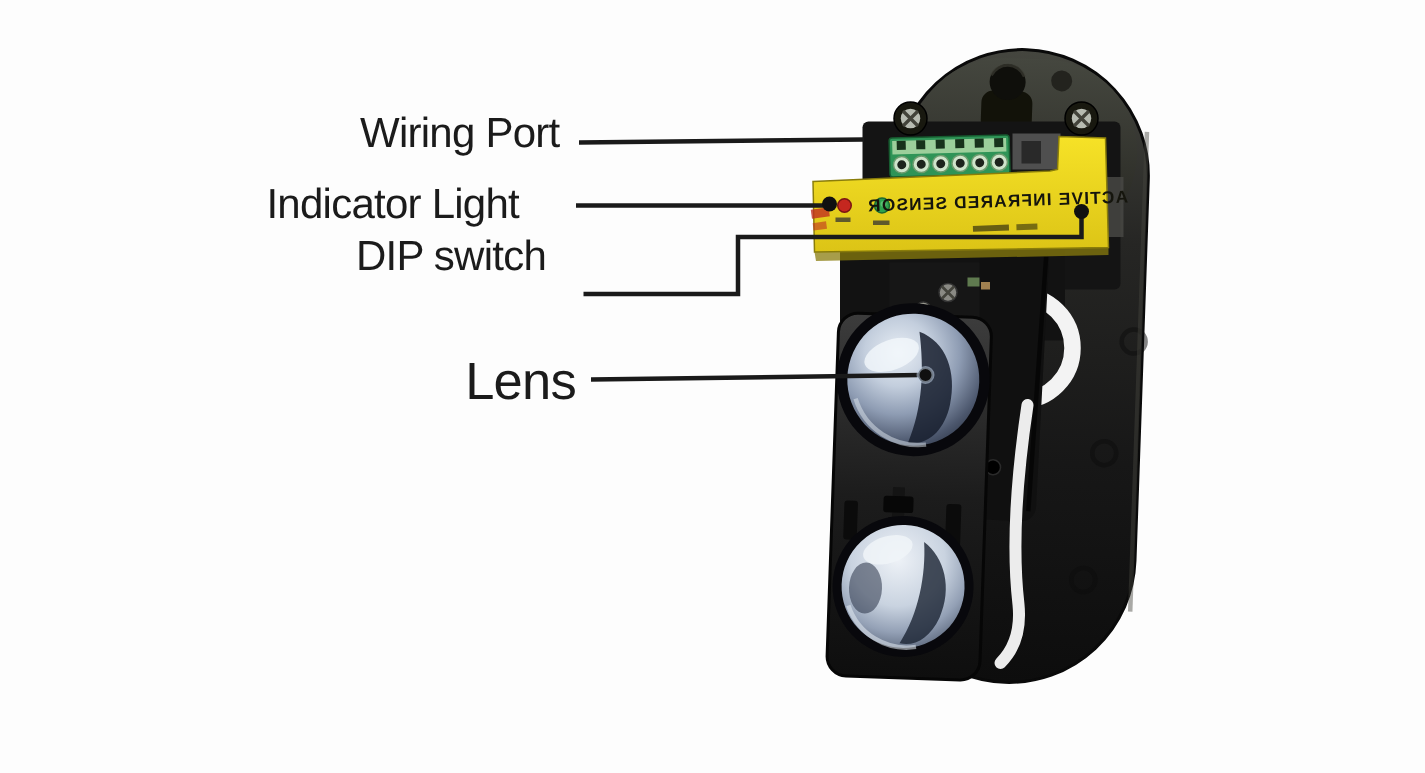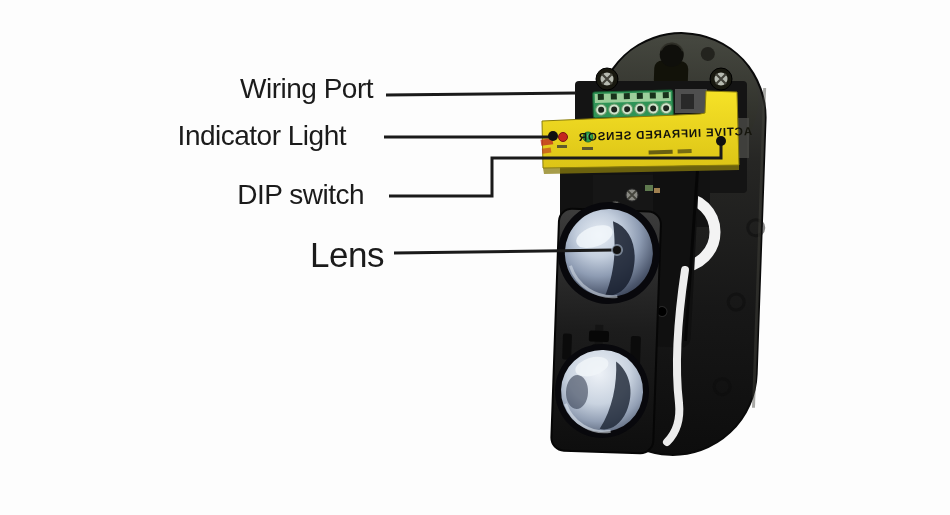--- a/index.html
+++ b/index.html
@@ -6,21 +6,21 @@
   .canvas{
     position:relative;width:950px;height:515px;background:#fdfdfd;
     overflow:hidden;font-family:"Liberation Sans",sans-serif;
   }
   .callout-label{
     position:absolute;color:#1b1b1b;font-size:28px;letter-spacing:-0.5px;
     line-height:1.05;white-space:nowrap;text-align:right;z-index:4;
   }
   .lbl-wiring{top:74px;right:577px;}
   .lbl-indicator{top:121px;right:604px;}
-  .lbl-dip{top:180px;right:586px;}
+  .lbl-dip{top:156px;right:586px;}
   .lbl-lens{top:237px;right:566px;font-size:35px;}
   .device-svg{position:absolute;left:505px;top:25px;z-index:2;}
   .overlay-svg{position:absolute;left:0;top:0;z-index:3;pointer-events:none;}
 </style>
 </head>
 <body>
 
 <div class="canvas">
 
   <div class="callout-label lbl-wiring">Wiring Port</div>

